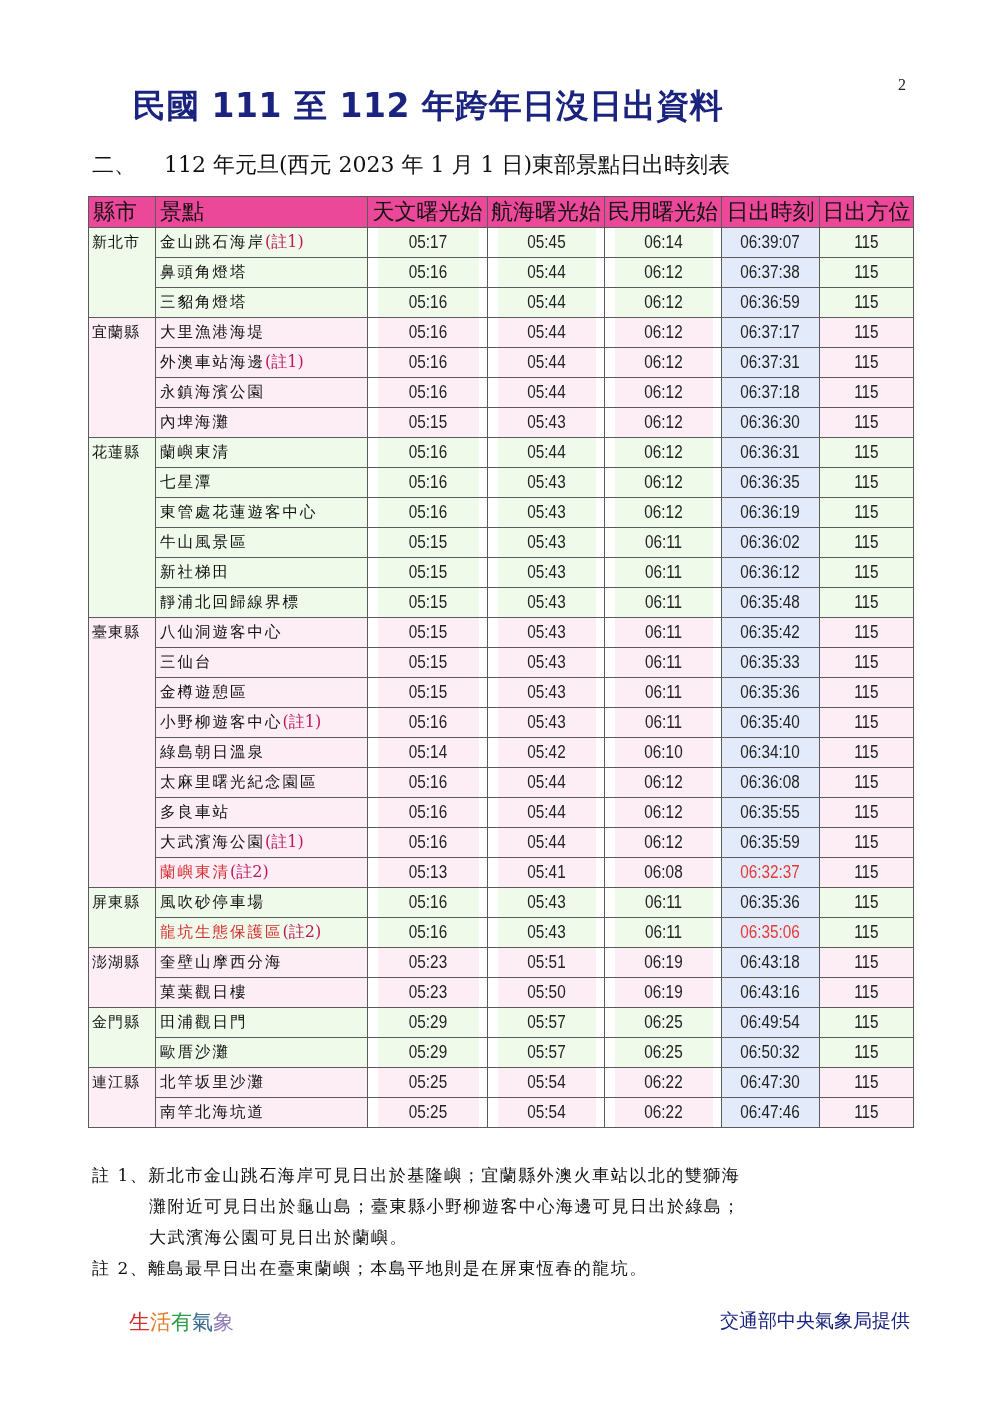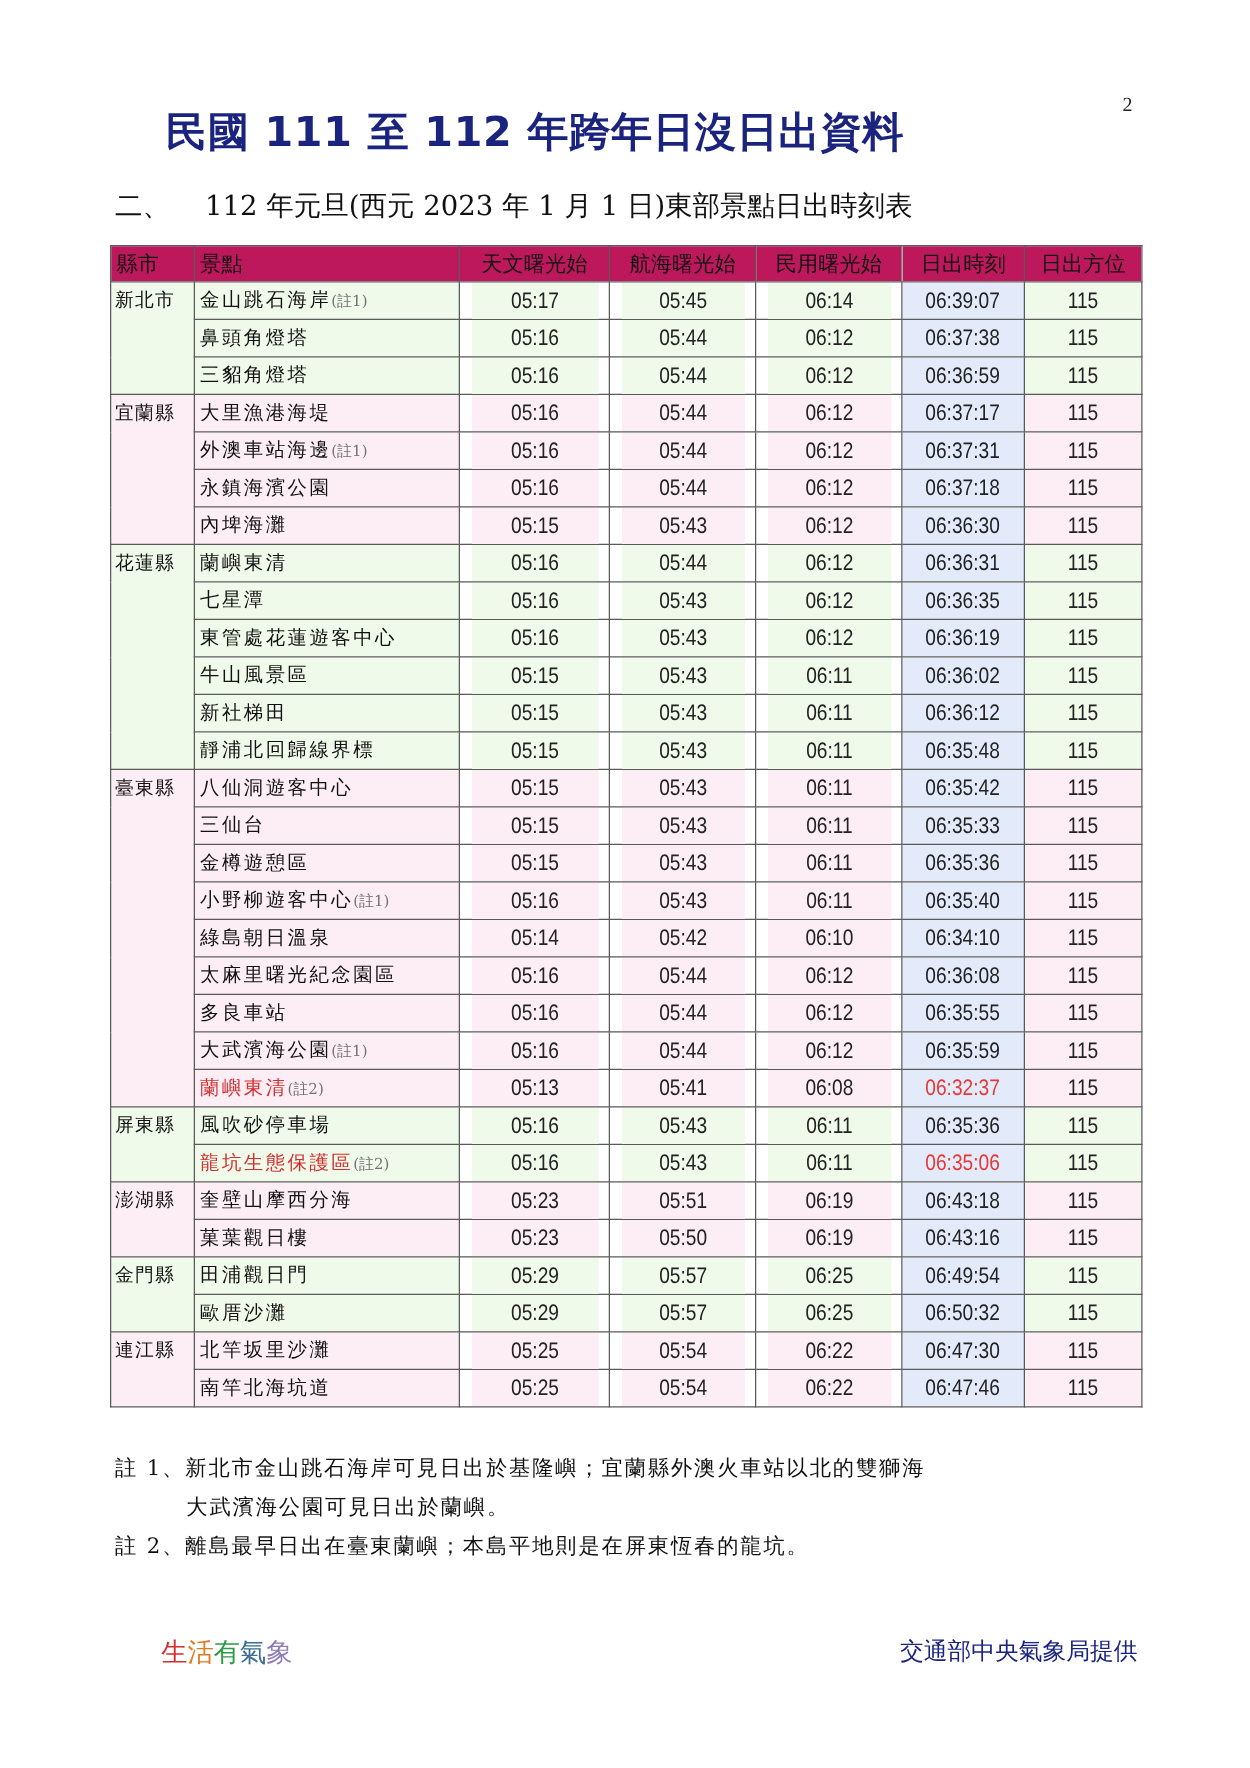--- a/index.html
+++ b/index.html
@@ -3,25 +3,25 @@
   <meta charset="utf-8">
   <style>
     html, body { margin: 0; padding: 0; background: #ffffff; }
     body { width: 1000px; height: 1414px; position: relative; overflow: hidden; font-family: "DejaVu Serif", serif; color: #111; }
     .page-number { position: absolute; left: 898px; top: 76px; font-family: "Liberation Serif", serif; font-size: 16px; color: #222; }
     .title { position: absolute; left: 0; top: 84px; width: 856px; text-align: center; font-family: "DejaVu Sans", sans-serif; font-weight: bold; font-size: 33px; color: #1a237e; letter-spacing: 0.5px; }
     .subtitle { position: absolute; left: 92px; top: 150px; font-family: "DejaVu Serif", serif; font-size: 22px; color: #111; white-space: nowrap; }
     .subtitle .num { margin-right: 28px; }
     table.sun { position: absolute; left: 88px; top: 196px; border-collapse: collapse; table-layout: fixed; width: 825px; }
     table.sun th, table.sun td { border: 1.5px solid #5a5a5a; height: 29px; padding: 0; white-space: nowrap; overflow: hidden; }
-    table.sun th { background: #be185d; font-family: "DejaVu Sans", sans-serif; font-weight: normal; font-size: 17px; color: #111; text-align: center; height: 28px; }
+    table.sun th { background: #ec4899; font-family: "DejaVu Sans", sans-serif; font-weight: normal; font-size: 22px; color: #111; text-align: center; height: 28px; }
     table.sun th.left { text-align: left; padding-left: 4px; }
     td.county { vertical-align: top; padding-top: 5px !important; padding-left: 3px !important; font-size: 15px; letter-spacing: 1px; }
     td.spot { text-align: left; padding-left: 4px !important; font-size: 15.5px; letter-spacing: 2px; }
-    td.spot .note { font-size: 12px; color: #737373; letter-spacing: 0; }
+    td.spot .note { font-size: 16px; color: #be185d; letter-spacing: 0; }
     td.spot.red .name { color: #d32f2f; margin-top: 14px; }
     td.t { text-align: center; font-family: "Liberation Sans", sans-serif; font-size: 18px; transform: scaleX(0.85); color: #222; }
     td.time, td.az { text-align: center; font-family: "Liberation Sans", sans-serif; font-size: 18px; color: #222; }
     td.time span, td.az span { display: inline-block; transform: scaleX(0.85); }
     td.t span { display: inline-block; }
     td.time { background: #e3ebfb !important; margin-top: 40px; }
     td.time.red span { color: #e53935; }
     tr.g td { background: #effaea; }
     tr.p td { background: #fdeef6; }
     .notes { position: absolute; left: 92px; top: 1160px; width: 830px; font-size: 17px; line-height: 31px; color: #111; letter-spacing: 1.5px; }
@@ -307,18 +307,19 @@
         <td class="t"><span>05:54</span></td>
         <td class="t"><span>06:22</span></td>
         <td class="time"><span>06:47:46</span></td>
         <td class="az"><span>115</span></td>
       </tr>
     </tbody>
 </table>
 
 <div class="notes">
   <div class="line">註 1、新北市金山跳石海岸可見日出於基隆嶼；宜蘭縣外澳火車站以北的雙獅海</div>
+  <div class="line indent">灘附近可見日出於龜山島；臺東縣小野柳遊客中心海邊可見日出於綠島；</div>
   <div class="line indent">大武濱海公園可見日出於蘭嶼。</div>
   <div class="line">註 2、離島最早日出在臺東蘭嶼；本島平地則是在屏東恆春的龍坑。</div>
 </div>
 
 <div class="footer-left" id="slogan"><span style="color: rgb(211, 47, 47);">生</span><span style="color: rgb(224, 123, 34);">活</span><span style="color: rgb(46, 155, 71);">有</span><span style="color: rgb(59, 110, 143);">氣</span><span style="color: rgb(142, 123, 181);">象</span></div>
 <div class="footer-right">交通部中央氣象局提供</div>
 
 </body></html>

